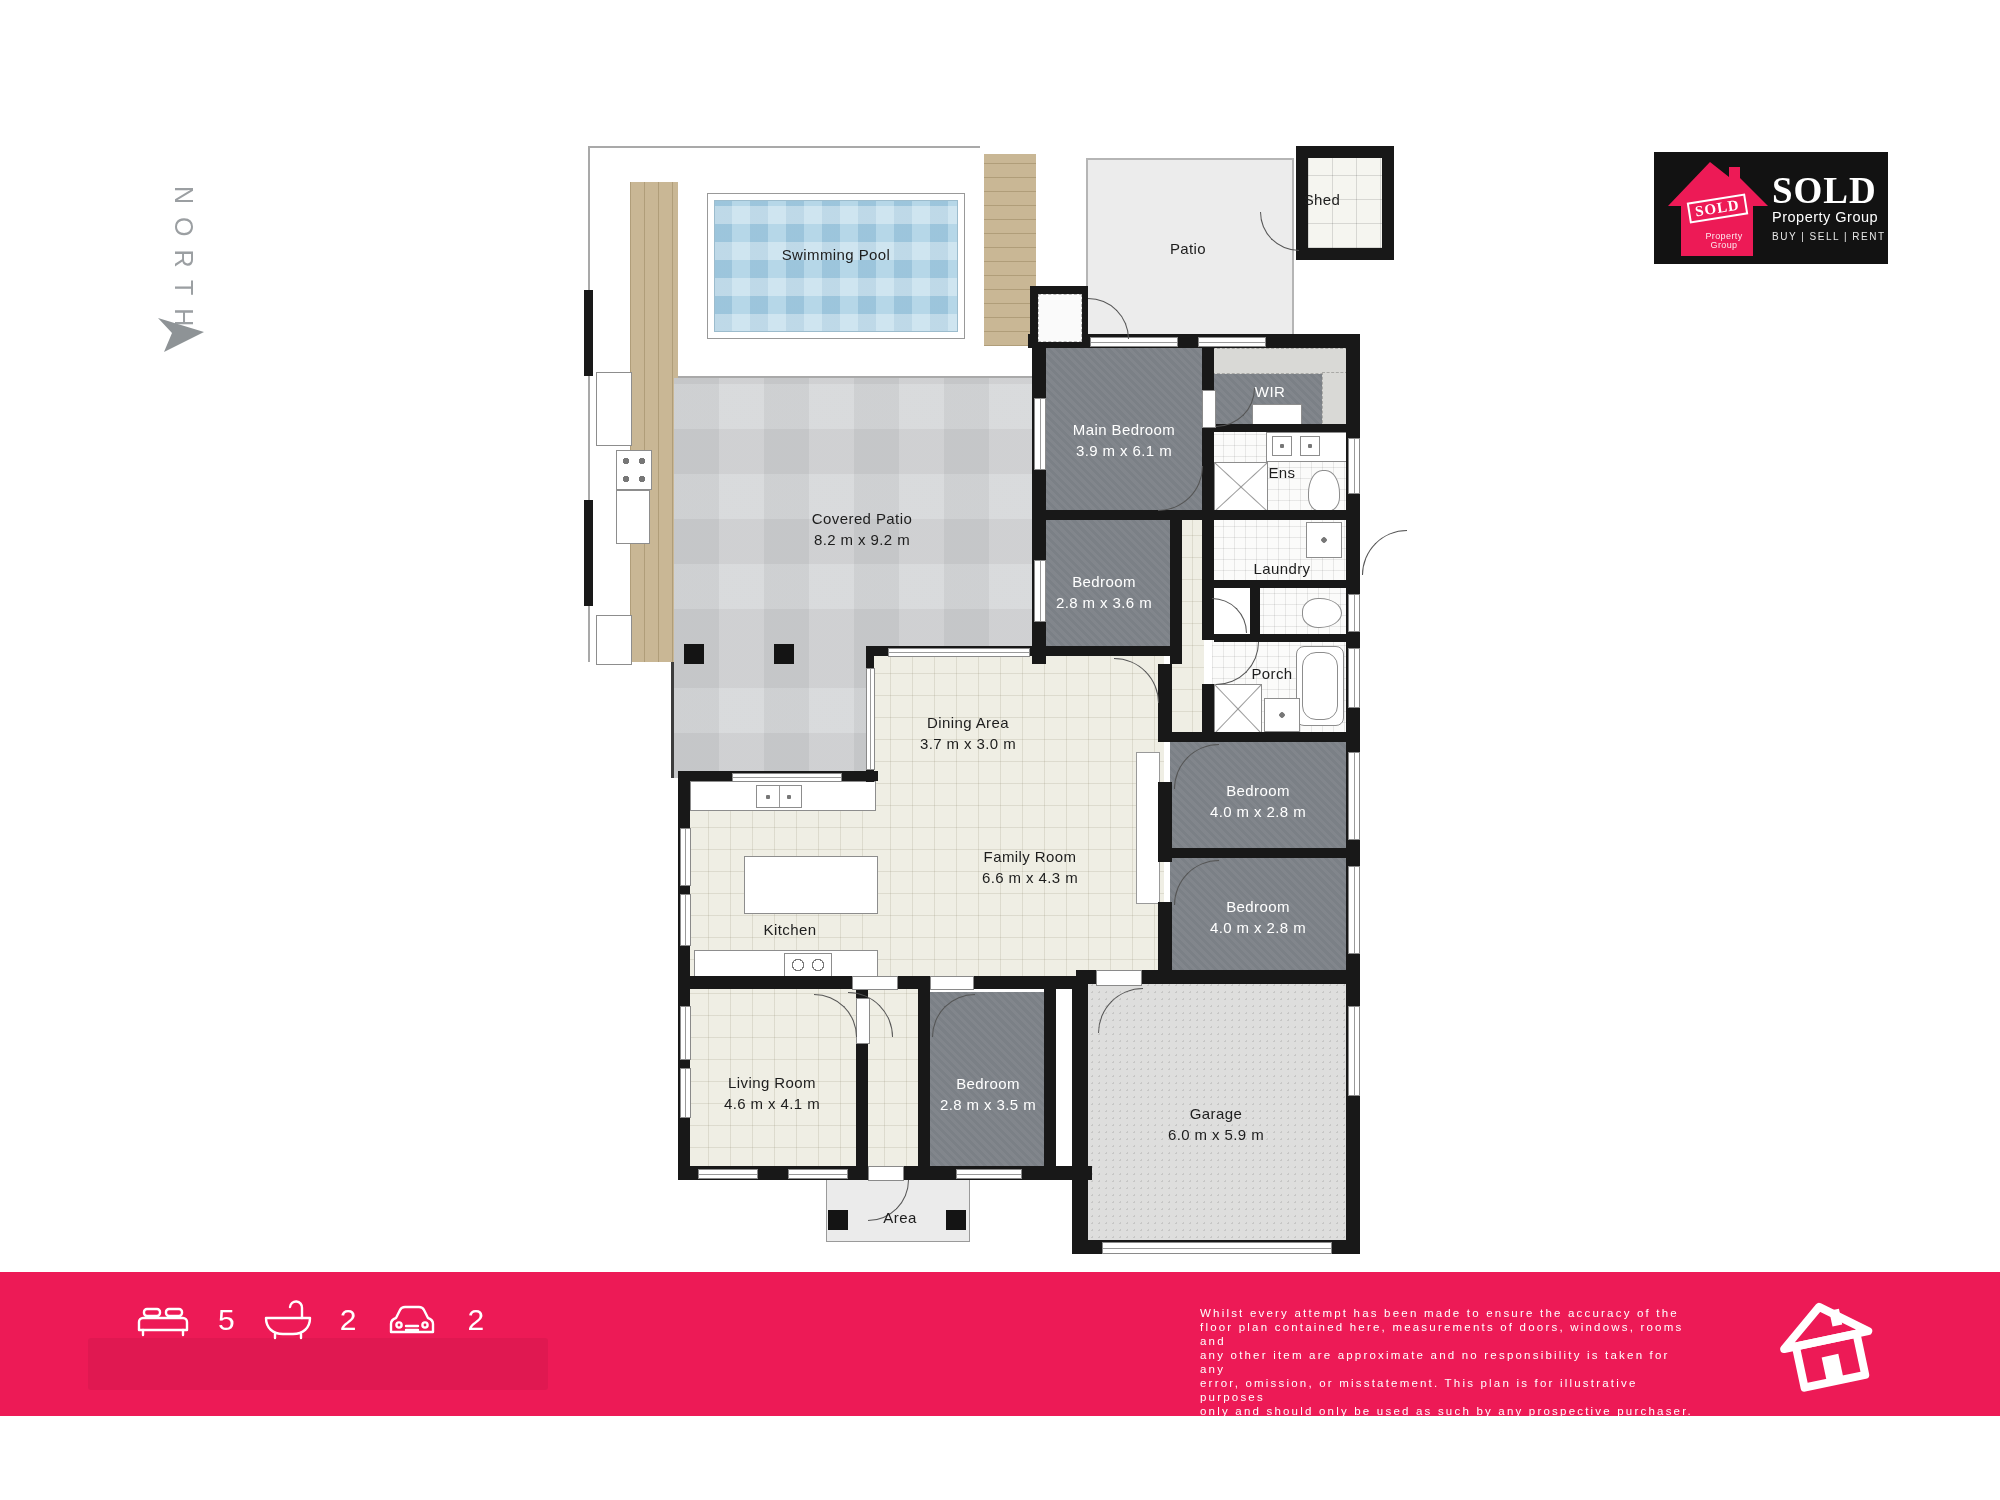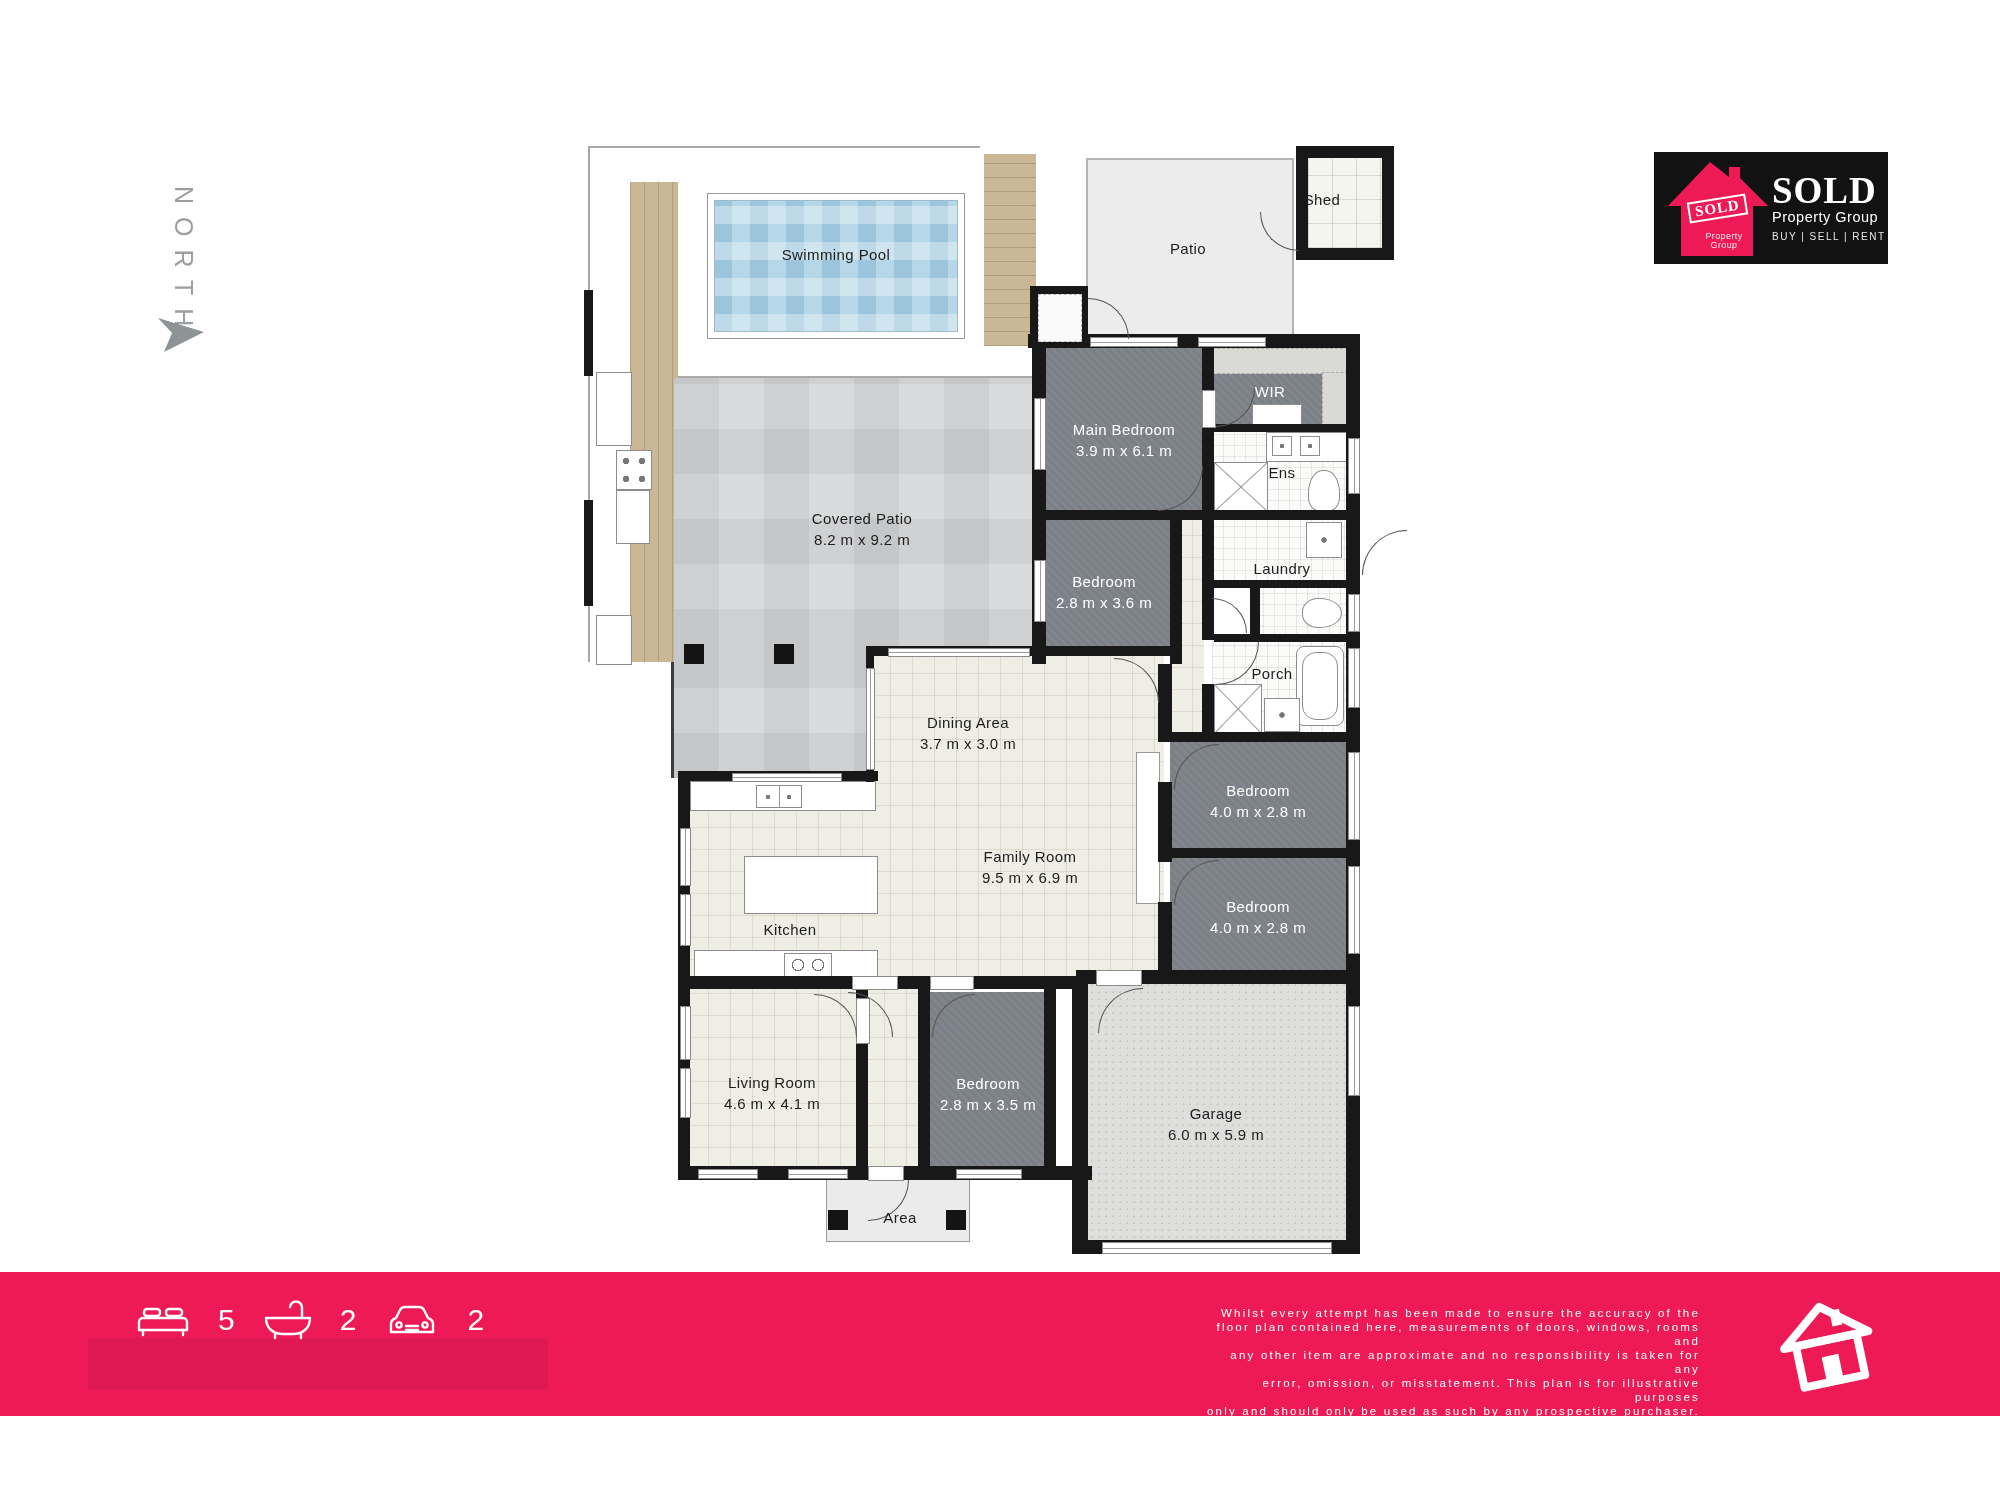--- a/index.html
+++ b/index.html
@@ -58,21 +58,21 @@
   .pool{position:absolute;z-index:12;border:6px solid #fff;box-shadow:0 0 0 1px #999, inset 0 0 0 1px #9cbccd;
         background-color:#b6d7e8;
         background-image:repeating-linear-gradient(0deg,rgba(255,255,255,.35) 0 18px,transparent 18px 36px),
                          repeating-linear-gradient(90deg,rgba(125,175,205,.45) 0 18px,transparent 18px 36px);}
   
   .pinkbar{position:absolute;left:0;top:1272px;width:2000px;height:144px;z-index:60;}
   .addr{position:absolute;left:136px;top:1230px;font-size:29px;font-weight:600;letter-spacing:7px;
         color:#44484e;z-index:60;}
   .stats{position:absolute;left:134px;top:26px;display:flex;align-items:center;gap:26px;color:#fff;}
   .statnum{font-size:30px;font-weight:400;letter-spacing:1px;}
-  .disc{position:absolute;left:1200px;top:34px;width:500px;text-align:right;color:#ffffff;
+  .disc{position:absolute;left:1200px;top:34px;width:500px;text-align:left;color:#ffffff;
         font-size:11.5px;letter-spacing:2.2px;line-height:14px;white-space:pre-line;}
   .darkstrip{position:absolute;left:88px;top:66px;width:460px;height:52px;background:rgba(0,0,0,.055);border-radius:3px;}
   
   .logo{position:absolute;left:1654px;top:152px;width:234px;height:112px;background:#121212;z-index:60;
         display:flex;align-items:center;}
   .logo-right{display:flex;flex-direction:column;margin-left:4px;}
   .logo-sold{font-family:"Liberation Serif",serif;font-weight:bold;font-size:37px;line-height:34px;
              color:#fff;letter-spacing:1px;}
   .logo-pg{font-size:14.5px;color:#fff;letter-spacing:.5px;margin-top:1px;}
   .logo-tag{font-size:10px;color:#e8e8e8;letter-spacing:1.5px;margin-top:6px;}
@@ -299,21 +299,21 @@
   <div class="rlabel" style="left:862px;top:529px">
     <div class="rname">Covered Patio</div>
       <div class="rdims">8.2 m x 9.2 m</div>
   </div>
   <div class="rlabel" style="left:968px;top:733px">
     <div class="rname">Dining Area</div>
       <div class="rdims">3.7 m x 3.0 m</div>
   </div>
   <div class="rlabel" style="left:1030px;top:867px">
     <div class="rname">Family Room</div>
-      <div class="rdims">9.5 m x 6.9 m</div>
+      <div class="rdims">6.6 m x 4.3 m</div>
   </div>
   <div class="rlabel small" style="left:790px;top:930px">
     <div class="rname">Kitchen</div>
   </div>
   <div class="rlabel light" style="left:1258px;top:801px">
     <div class="rname">Bedroom</div>
       <div class="rdims">4.0 m x 2.8 m</div>
   </div>
   <div class="rlabel light" style="left:1258px;top:917px">
     <div class="rname">Bedroom</div>

